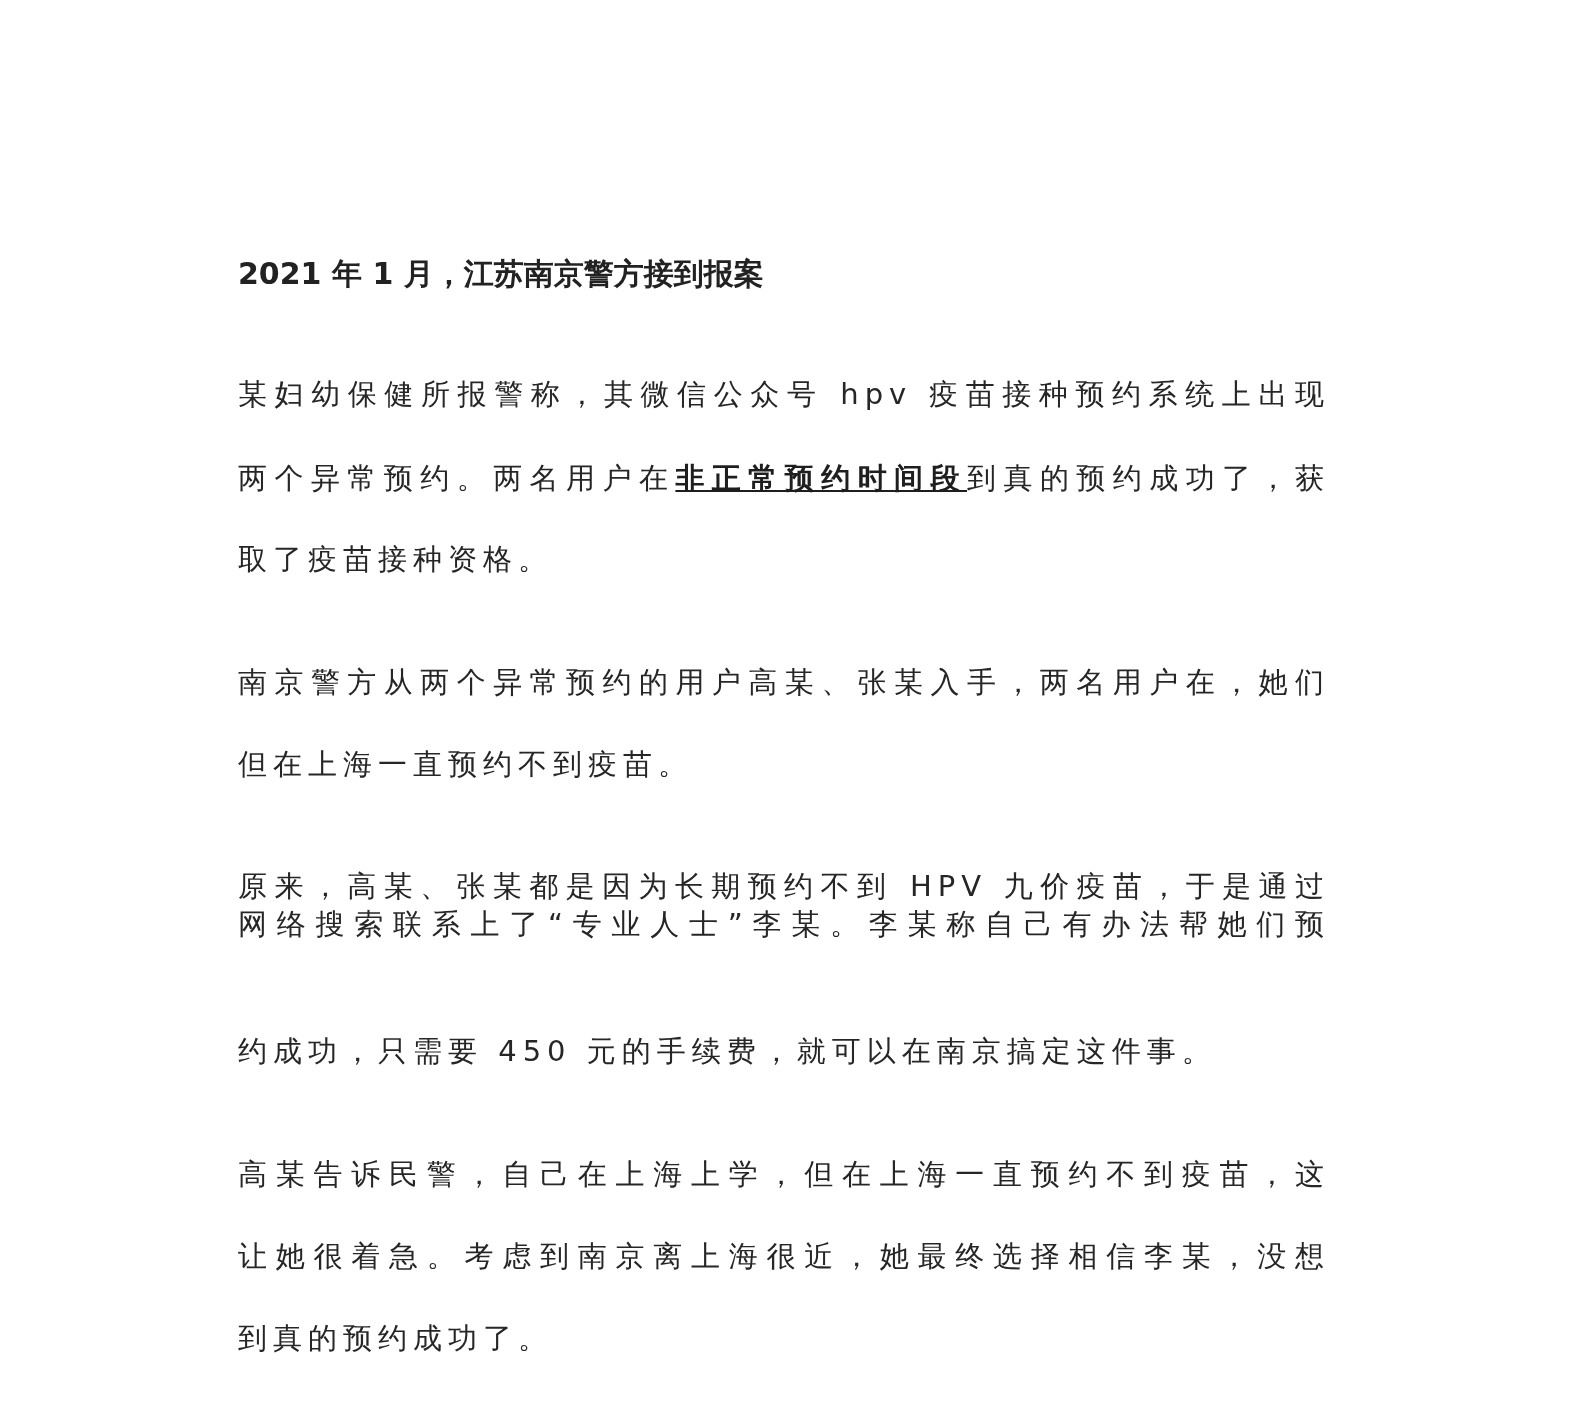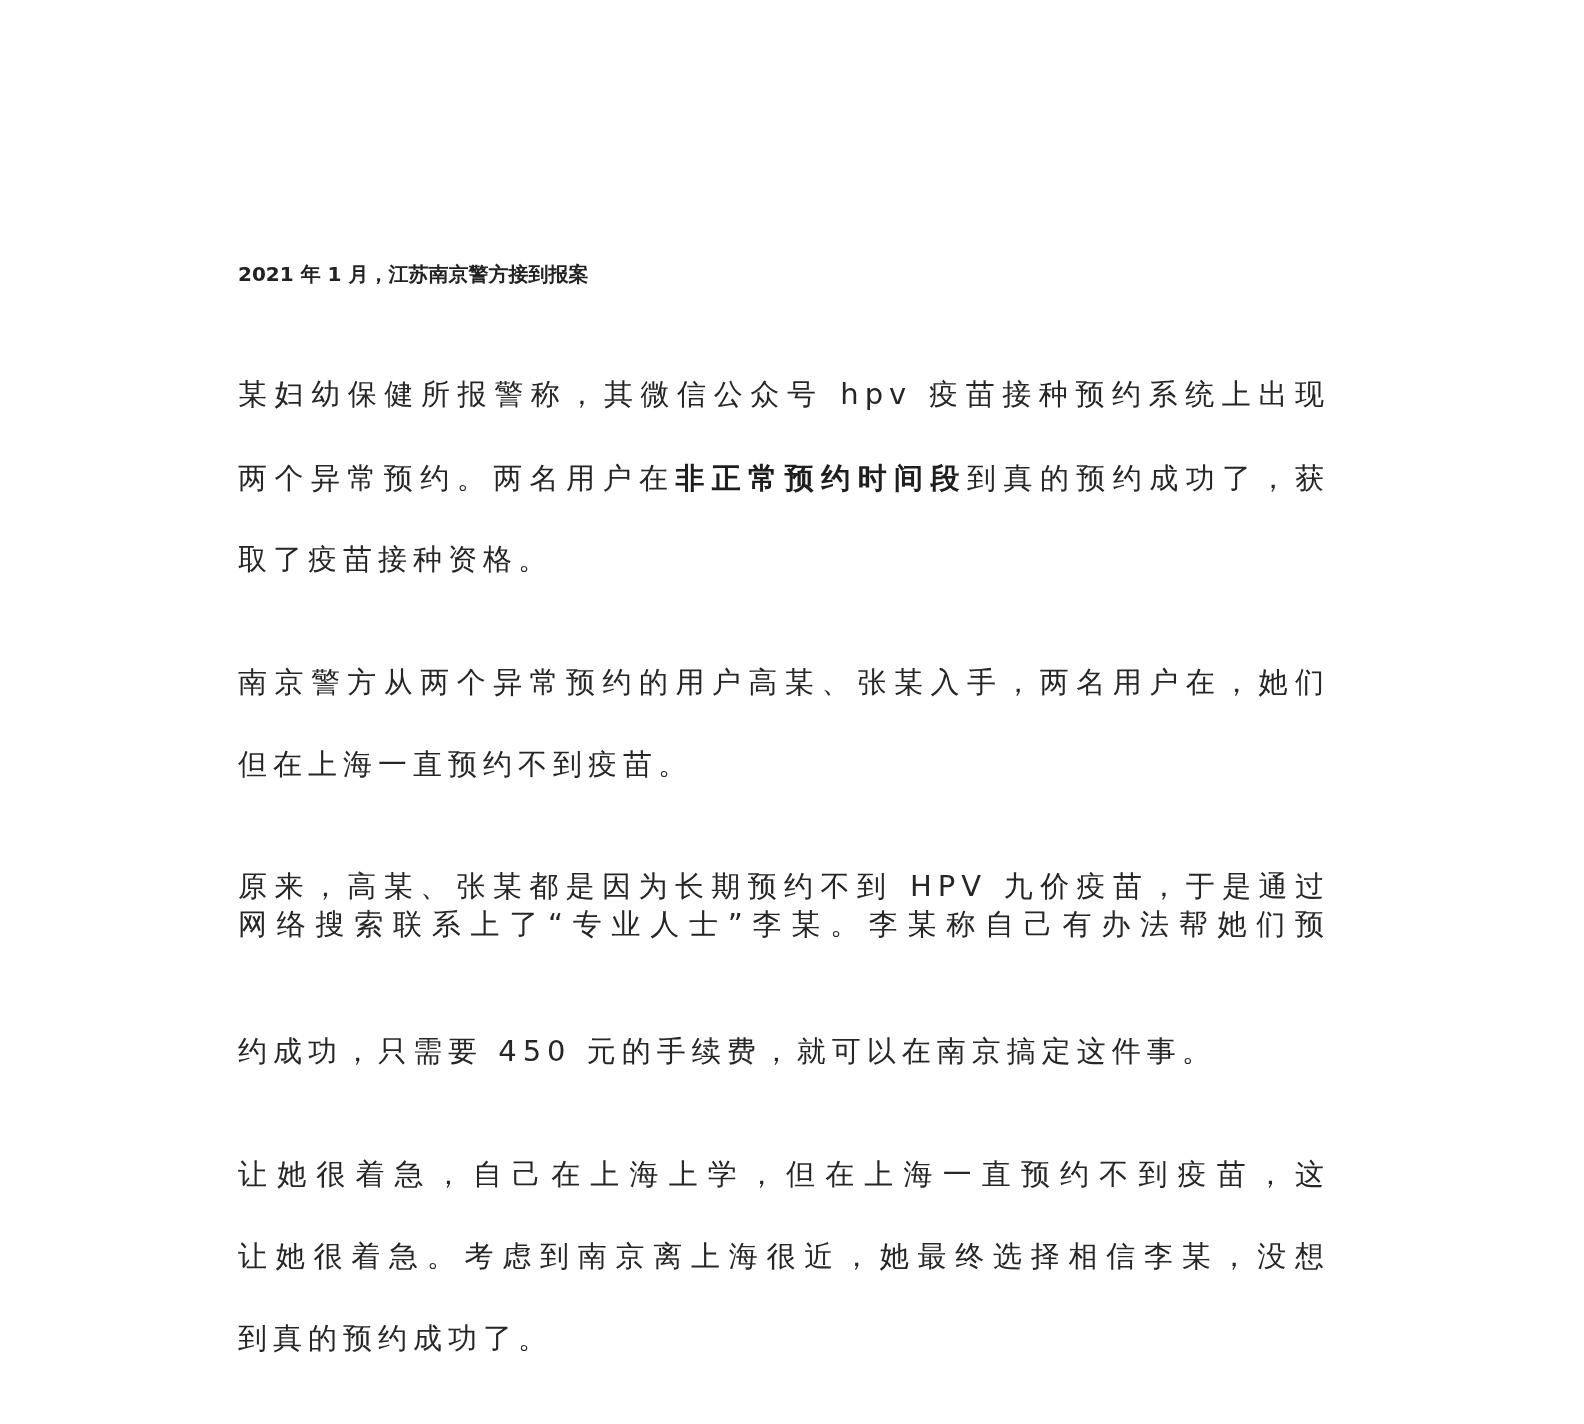--- a/index.html
+++ b/index.html
@@ -18,21 +18,21 @@
   .article {
     position: absolute;
     left: 238px;
     top: 0;
     width: 1092px;
   }
   .heading {
     position: absolute;
     left: 0;
     top: 252px;
-    font-size: 20px;
+    font-size: 30px;
     font-weight: bold;
     line-height: 44px;
     white-space: nowrap;
     color: #222222;
   }
   .line {
     position: absolute;
     left: 0;
     width: 1092px;
     font-size: 29px;
@@ -42,20 +42,21 @@
     letter-spacing: 6px;
     color: #262626;
   }
   .line.justify {
     text-align: justify;
     text-align-last: justify;
   }
   .bold {
     font-weight: bold;
     color: #1e1e1e;
+    text-decoration: underline;
   }
 </style>
 </head>
 <body>
 
 <div class="article">
 
   <div class="heading">2021 年 1 月，江苏南京警方接到报案</div>
 
   <div>
@@ -69,18 +70,18 @@
     <div class="line" style="top:742px">但在上海一直预约不到疫苗。</div>
   </div>
 
   <div>
     <div class="line justify" style="top:864px">原来，高某、张某都是因为长期预约不到 HPV 九价疫苗，于是通过</div>
     <div class="line justify" style="top:902px">网络搜索联系上了“专业人士”李某。李某称自己有办法帮她们预</div>
     <div class="line" style="top:1029px">约成功，只需要 450 元的手续费，就可以在南京搞定这件事。</div>
   </div>
 
   <div>
-    <div class="line justify" style="top:1152px">让她很着急，自己在上海上学，但在上海一直预约不到疫苗，这</div>
+    <div class="line justify" style="top:1152px">高某告诉民警，自己在上海上学，但在上海一直预约不到疫苗，这</div>
     <div class="line justify" style="top:1234px">让她很着急。考虑到南京离上海很近，她最终选择相信李某，没想</div>
     <div class="line" style="top:1316px">到真的预约成功了。</div>
   </div>
 
 </div>
 
 </body></html>

